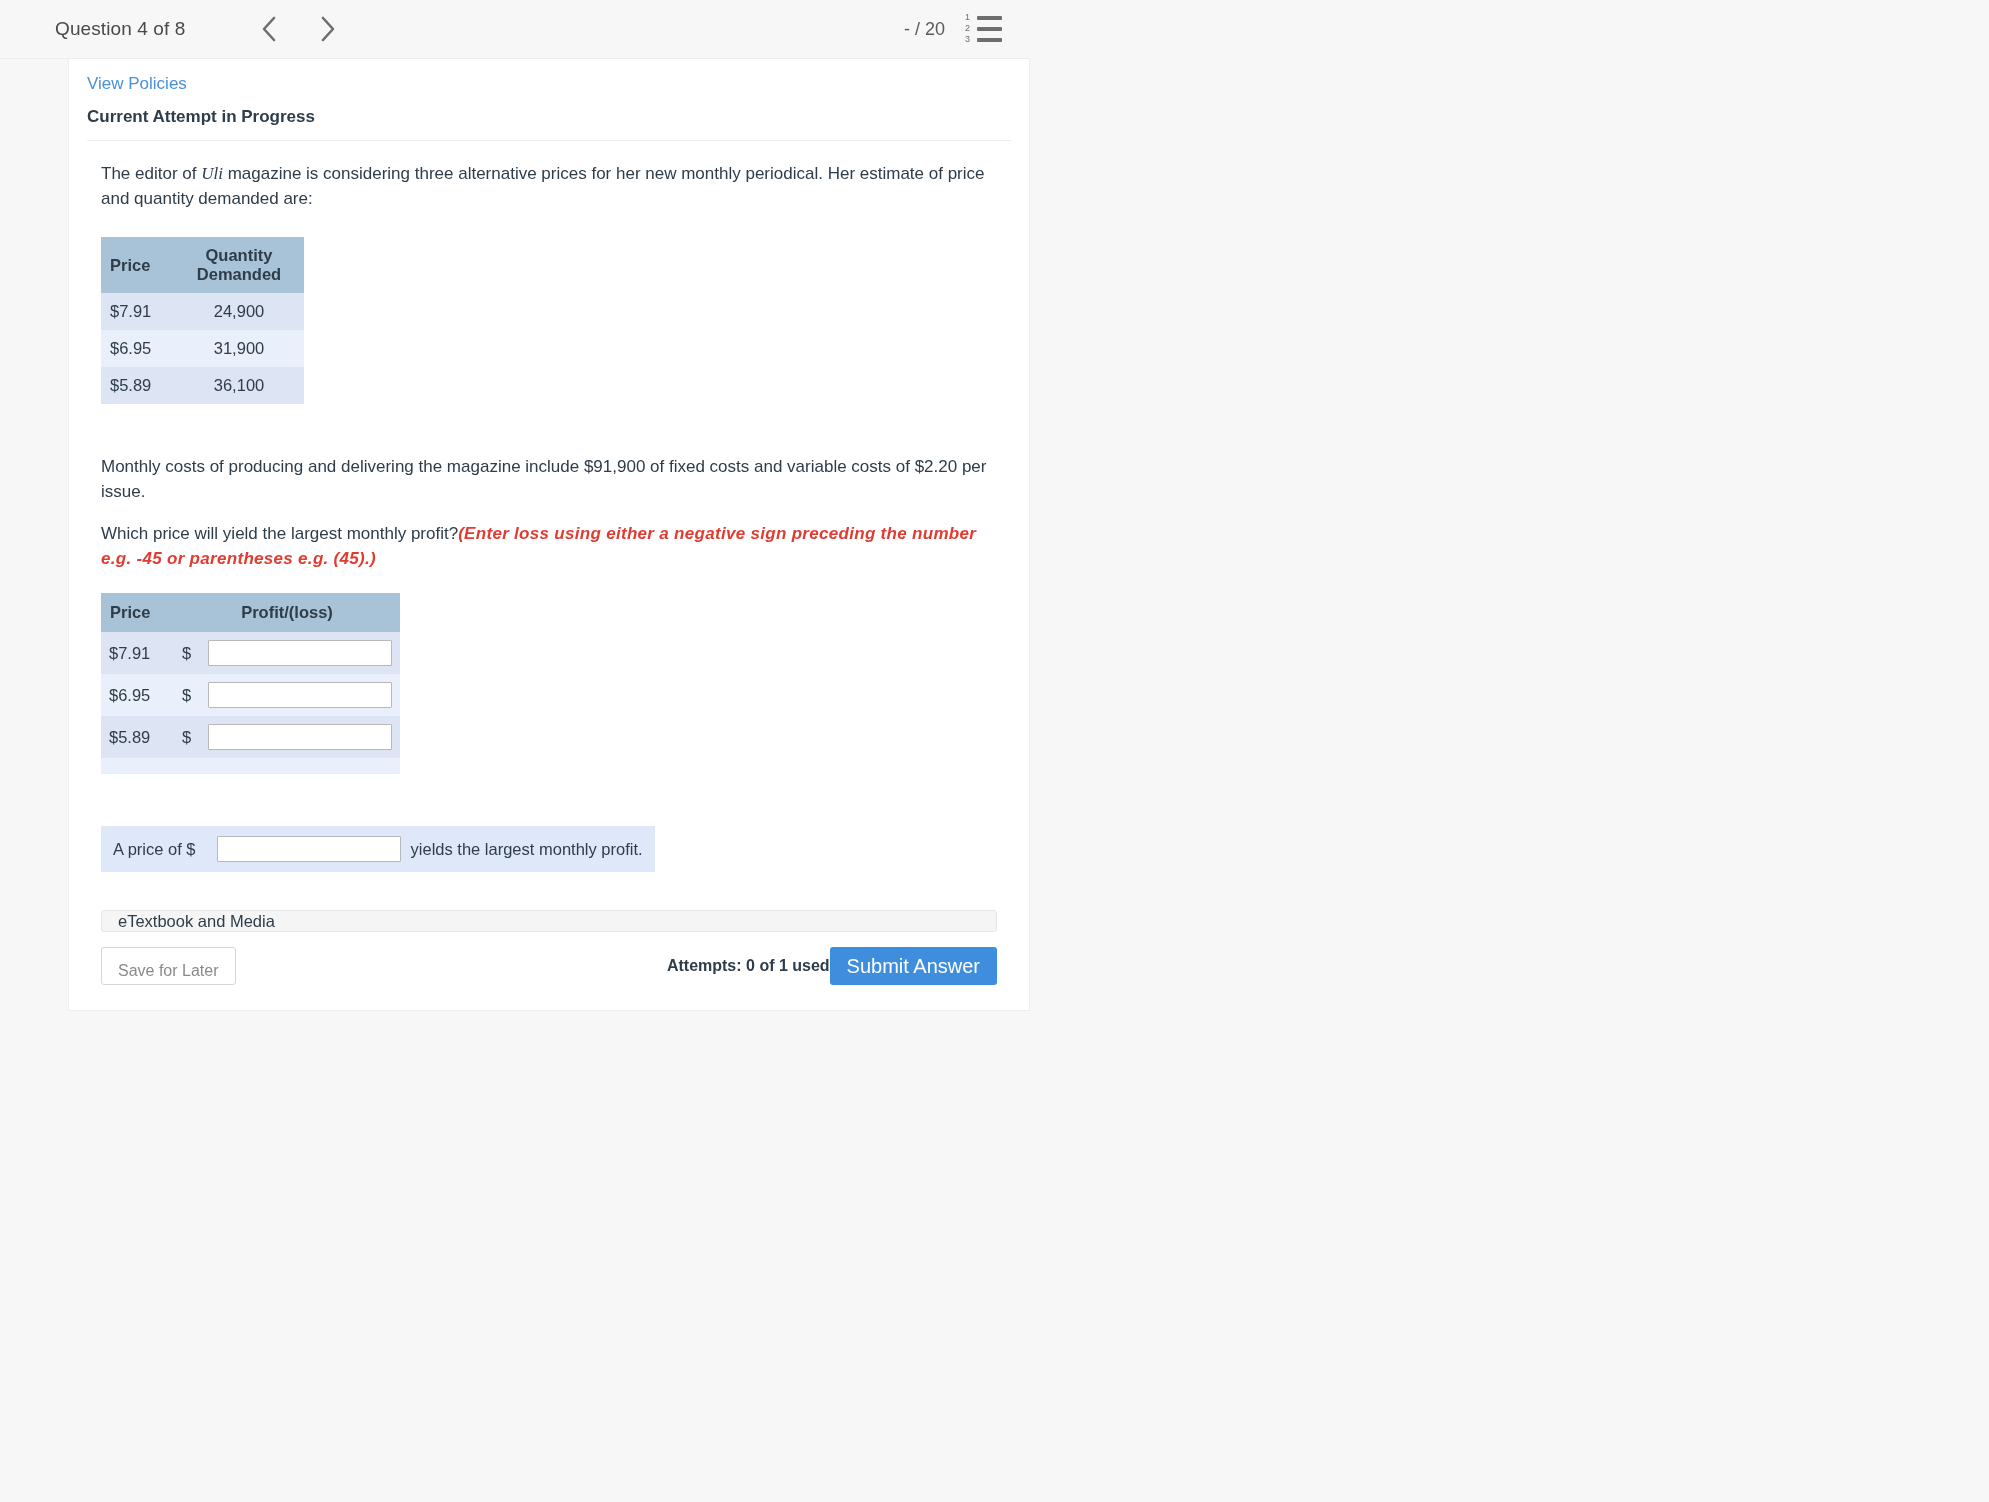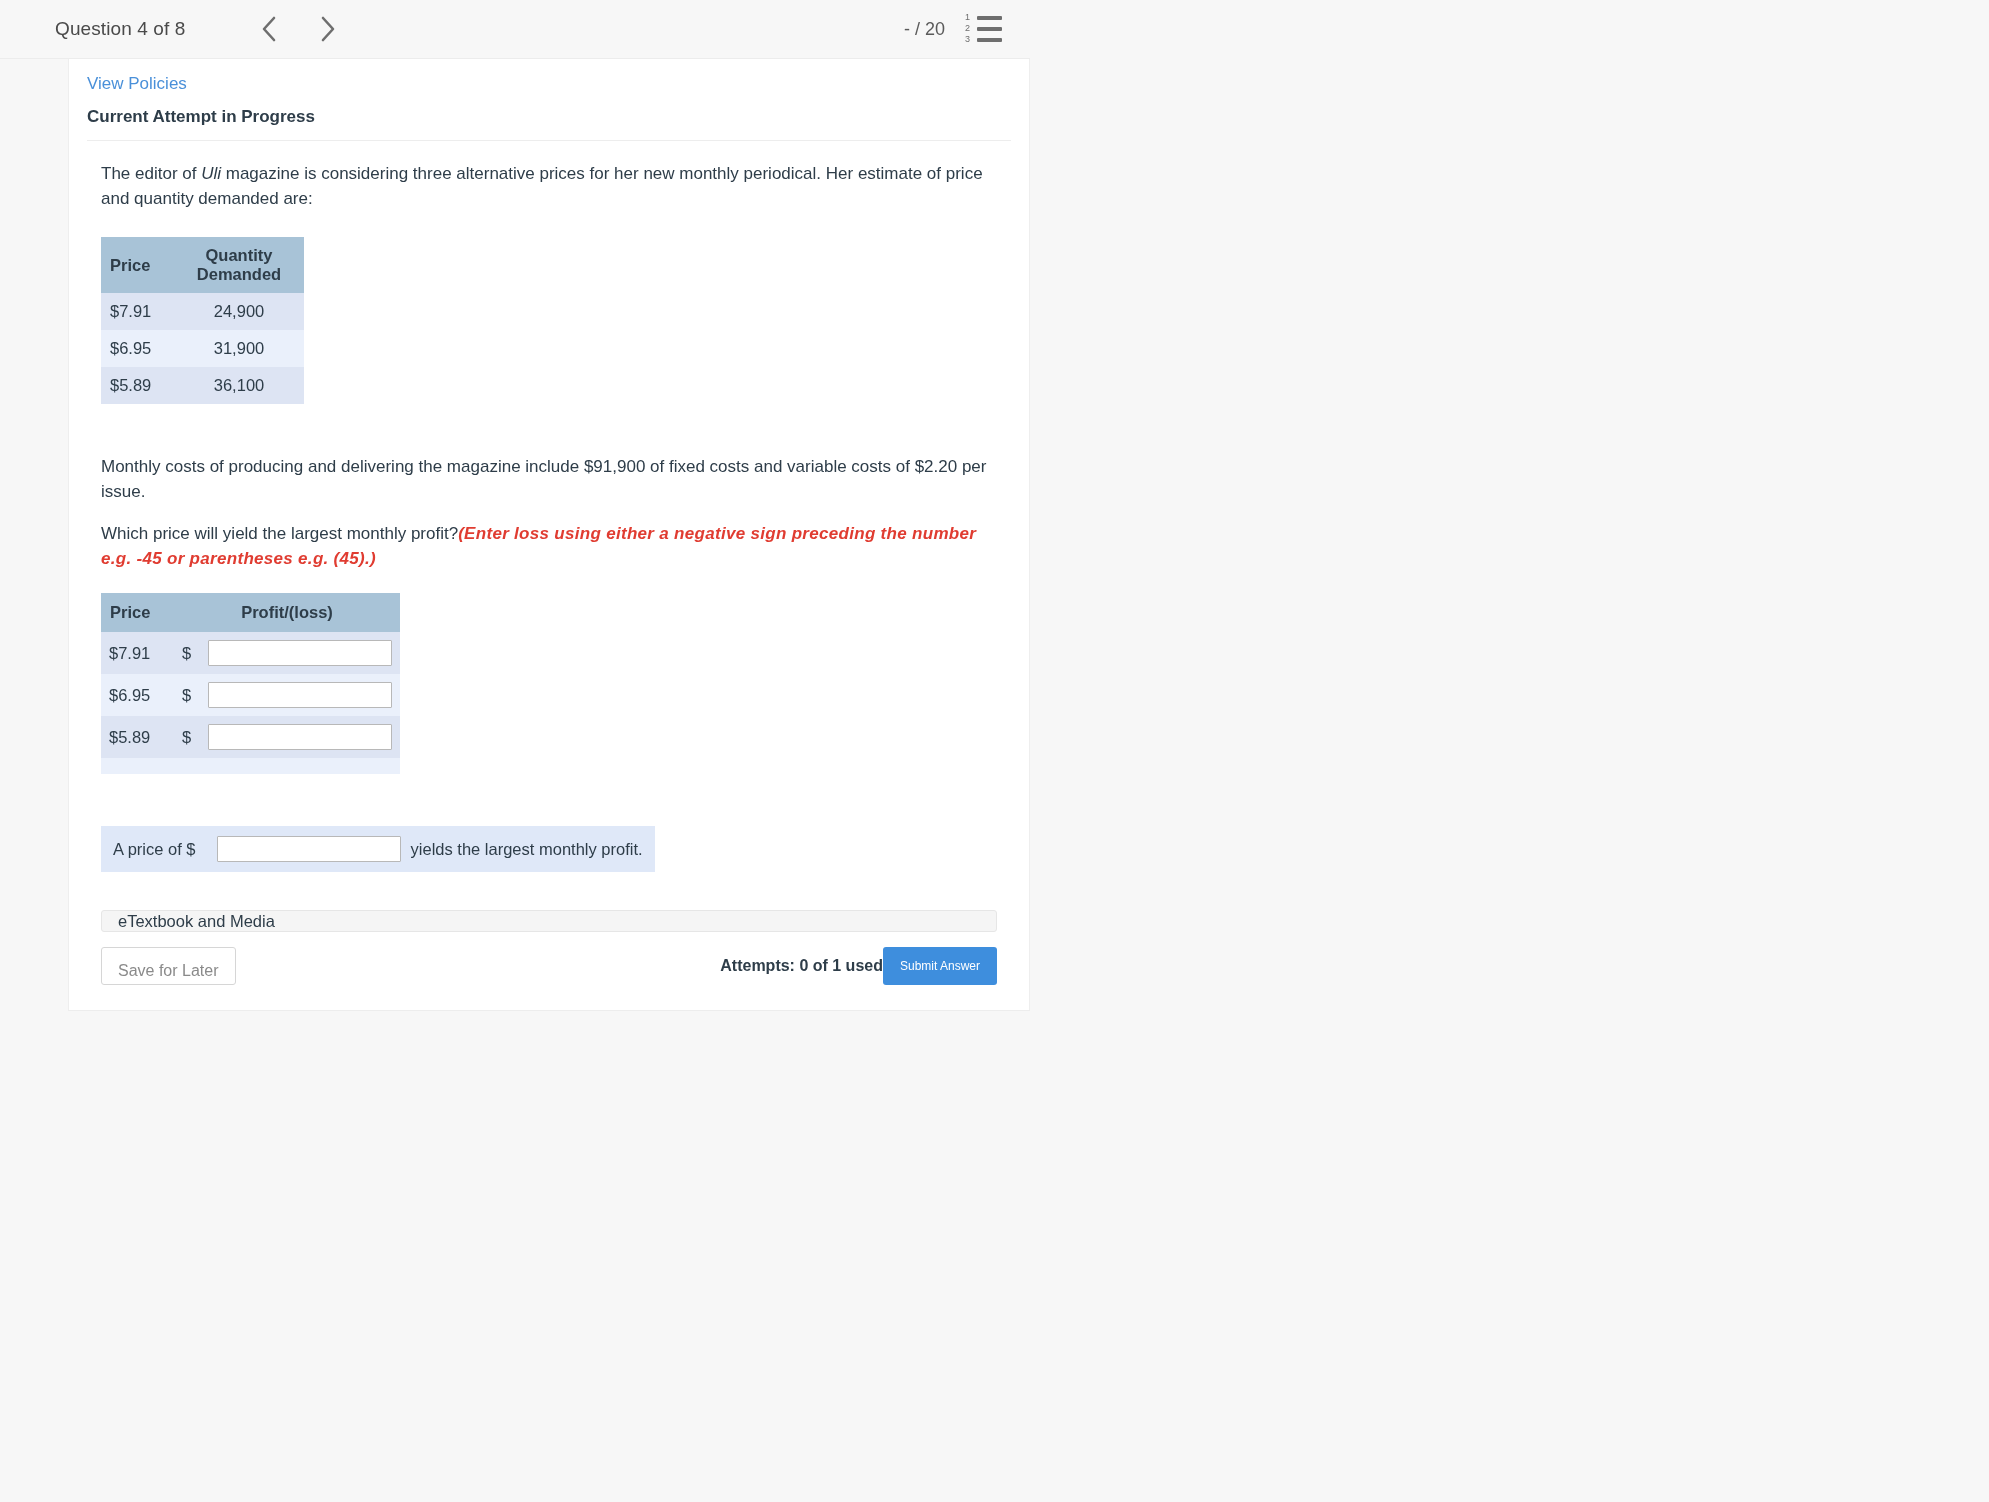--- a/index.html
+++ b/index.html
@@ -136,21 +136,21 @@
 
   .para {
     font-size: 17px;
     line-height: 25px;
     color: #2e3d49;
     max-width: 940px;
   }
   .para-1 { margin-top: 20px; }
   .para-2 { margin-top: 50px; }
   .para-3 { margin-top: 16px; }
-  .em { font-style: italic; }
+  .em { font-style: italic; font-family: Liberation Serif, serif; }
   .redbold {
     color: #e03c31;
     font-weight: bold;
     font-style: italic;
     letter-spacing: .3px;
   }
 
   
   .tbl {
     border-collapse: collapse;
@@ -279,21 +279,21 @@
     color: #2e3d49;
     white-space: nowrap;
   }
   .btn-submit {
     height: 38px;
     padding: 0 17px;
     background: #3e8edd;
     border: none;
     border-radius: 3px;
     color: #ffffff;
-    font-size: 12px;
+    font-size: 20px;
     font-family: "Liberation Sans", sans-serif;
     cursor: pointer;
   }
   .card-bottom-pad { height: 22px; }
 </style>
 </head>
 <body>
 
 <div class="page">
 

